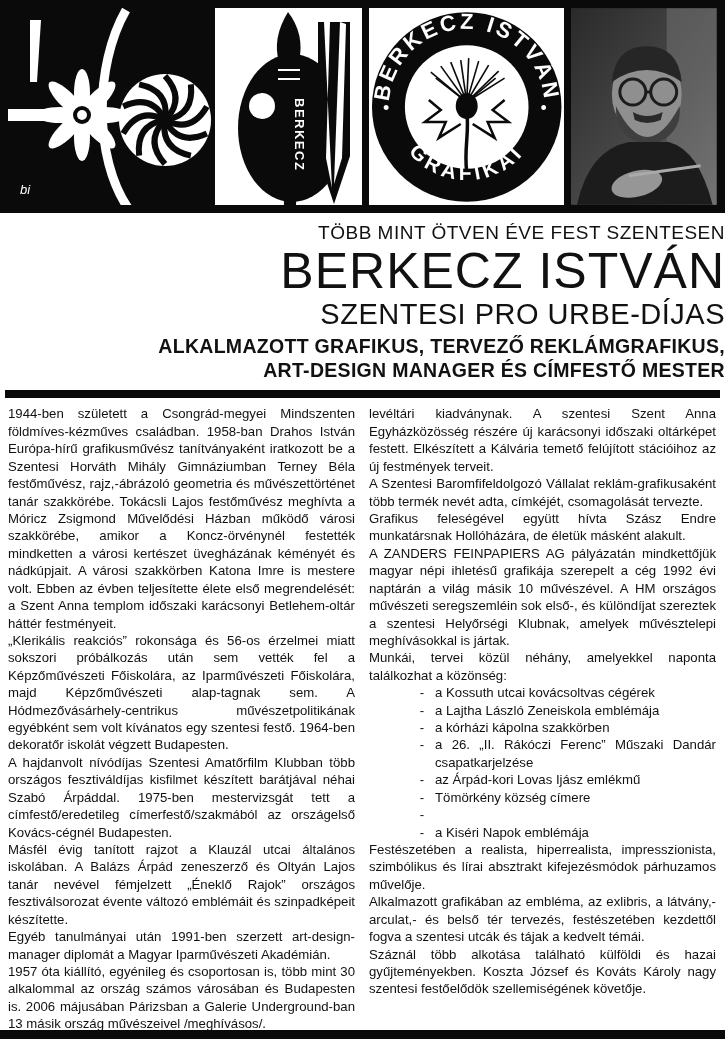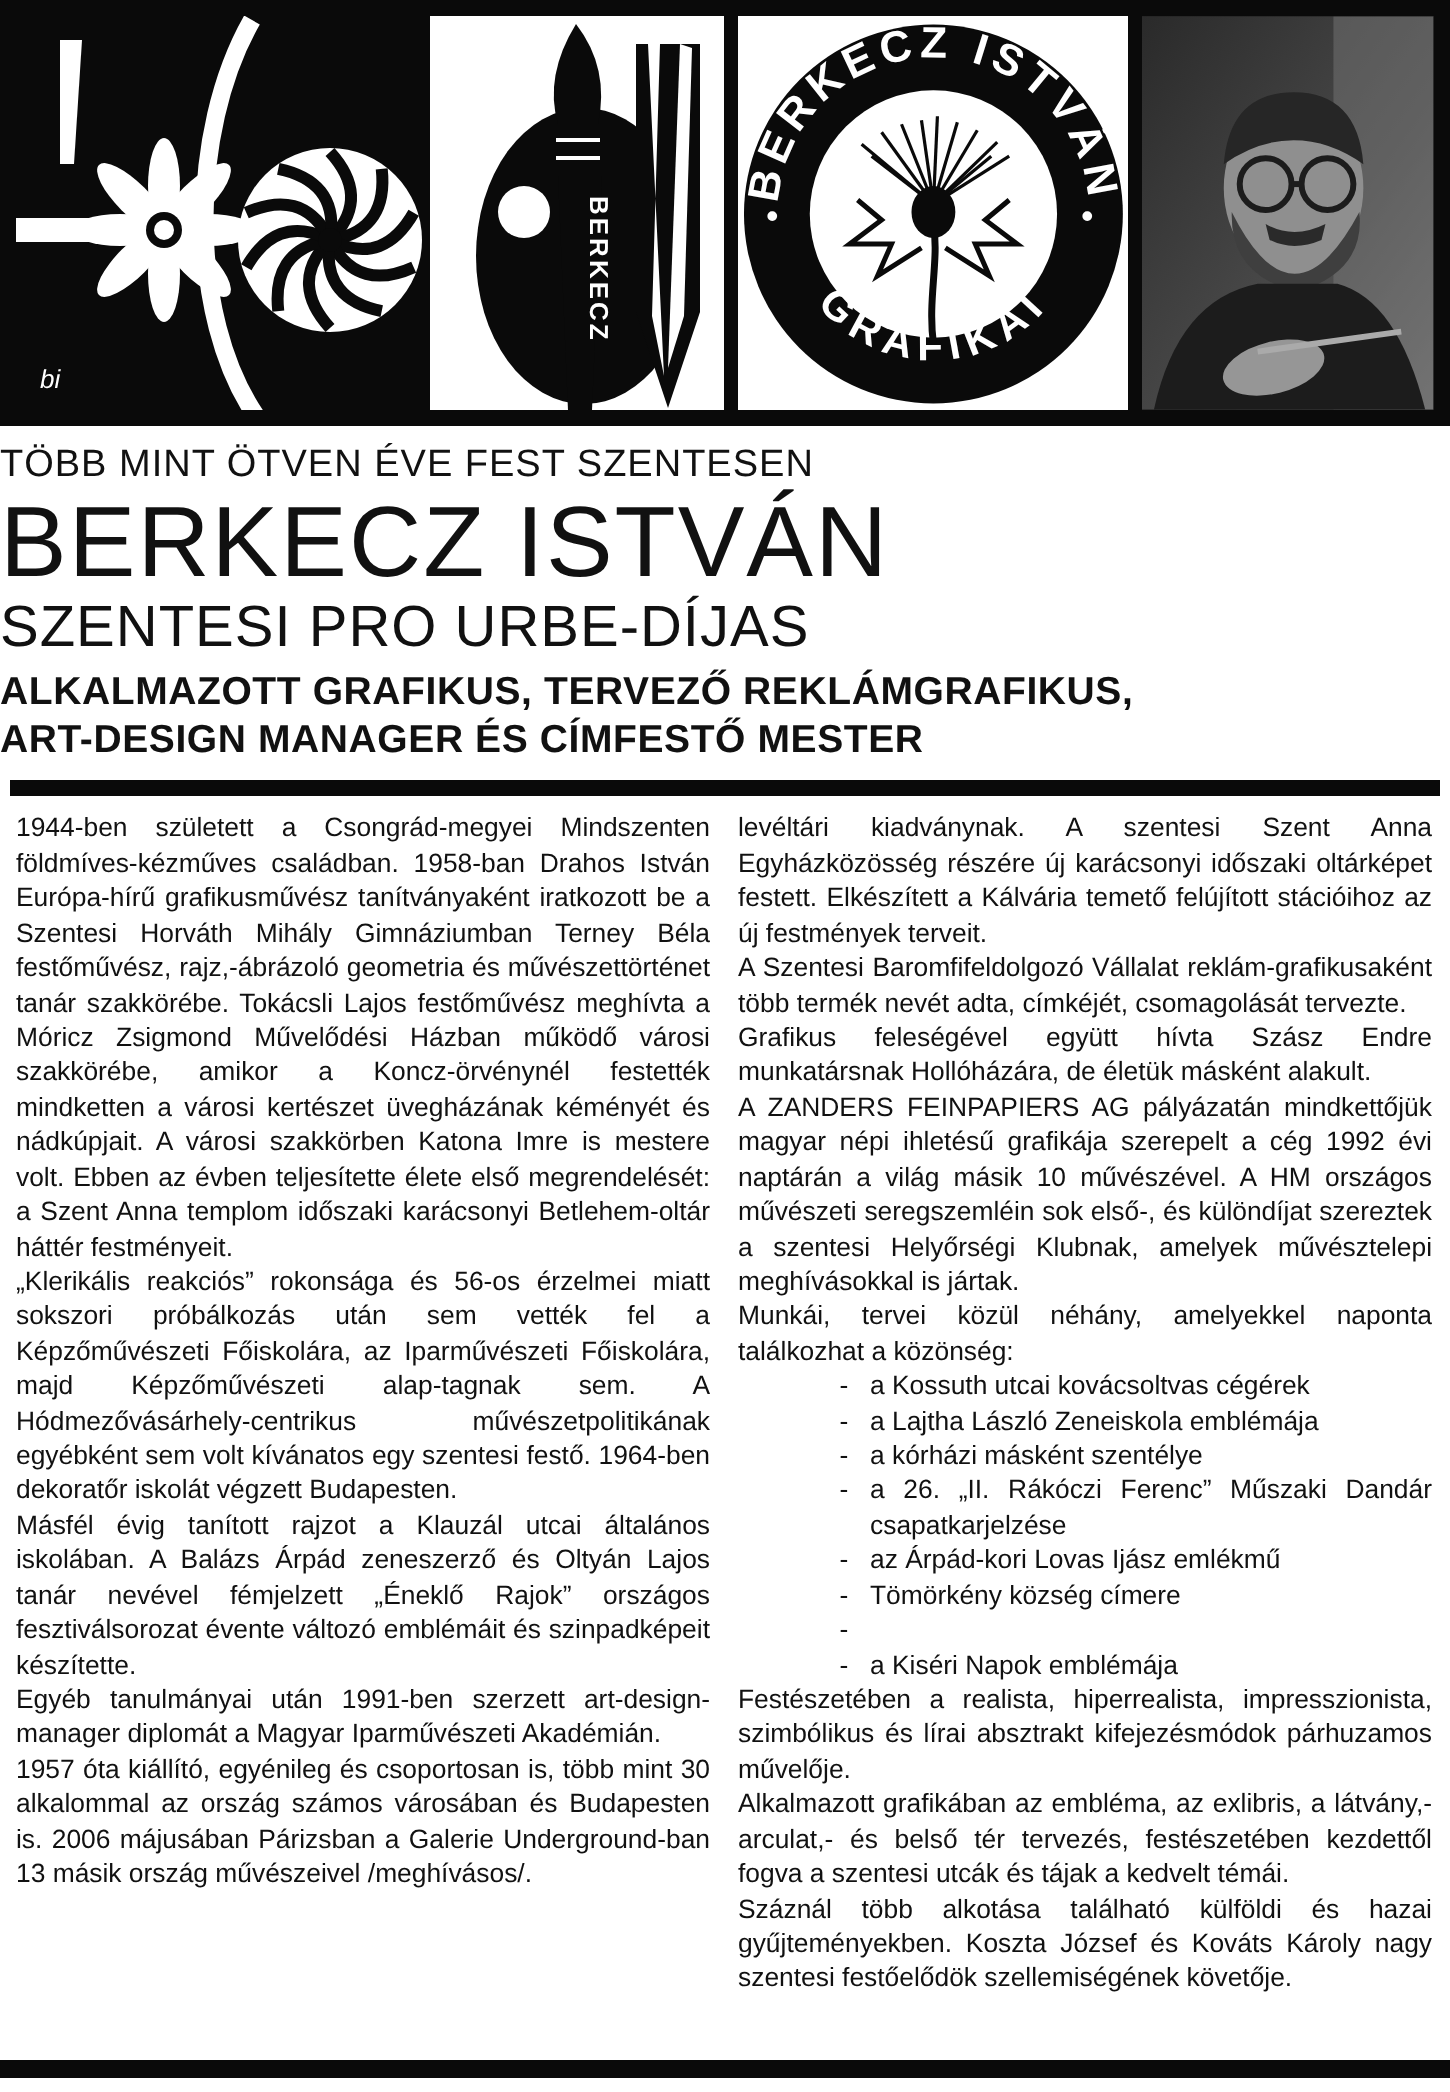--- a/index.html
+++ b/index.html
@@ -15,21 +15,21 @@
     display:flex; gap:7px; align-items:stretch;
   }
   .art-group { background:#ffffff; display:flex; gap:7px; }
   .panel { height:197px; position:relative; overflow:hidden; }
   .p1 { width:207px; background:#ec4899; }
   .p2 { width:140px; background:#ffffff; }
   .p3 { width:196px; background:#ffffff; }
   .p4 { width:146px; background:#222; }
   .panel svg { display:block; width:100%; height:100%; }
   
-  .header { text-align:left; padding-top:10px; line-height:1.05; }
+  .header { text-align:right; padding-top:10px; line-height:1.05; }
   .tagline   { font-size:19px; letter-spacing:0.5px; font-weight:400; }
   .title     { font-size:50px; letter-spacing:1px; font-weight:400; margin-top:2px; }
   .award     { font-size:29px; letter-spacing:0.5px; font-weight:400; margin-top:2px; }
   .profession{ font-size:47px; letter-spacing:1px; font-weight:400; margin-top:4px; }
   .prof-detail { font-size:19.5px; letter-spacing:0.3px; margin-top:5px; line-height:1.22;font-weight:bold; }
   .divider-bar { height:8px; background:#0a0a0a; margin:8px 5px 0 5px; }
   
   .columns { display:flex; gap:14px; padding:7px 8px 0 8px; }
   .col { width:347px; font-size:13.2px; line-height:1.32; text-align:justify; }
   .col p { margin:0; }
@@ -177,41 +177,42 @@
       <div>ART-DESIGN MANAGER ÉS CÍMFESTŐ MESTER</div>
     </div>
   </div>
 
   <div class="divider-bar"></div>
 
   <div class="columns">
     <div class="col">
         <p>1944-ben született a Csongrád-megyei Mindszenten földmíves-kézműves családban. 1958-ban Drahos István Európa-hírű grafikusművész tanítványaként iratkozott be a Szentesi Horváth Mihály Gimnáziumban Terney Béla festőművész, rajz,-ábrázoló geometria és művészettörténet tanár szakkörébe. Tokácsli Lajos festőművész meghívta a Móricz Zsigmond Művelődési Házban működő városi szakkörébe, amikor a Koncz-örvénynél festették mindketten a városi kertészet üvegházának kéményét és nádkúpjait. A városi szakkörben Katona Imre is mestere volt. Ebben az évben teljesítette élete első megrendelését: a Szent Anna templom időszaki karácsonyi Betlehem-oltár háttér festményeit.</p>
         <p>„Klerikális reakciós” rokonsága és 56-os érzelmei miatt sokszori próbálkozás után sem vették fel a Képzőművészeti Főiskolára, az Iparművészeti Főiskolára, majd Képzőművészeti alap-tagnak sem. A Hódmezővásárhely-centrikus művészetpolitikának egyébként sem volt kívánatos egy szentesi festő. 1964-ben dekoratőr iskolát végzett Budapesten.</p>
+        <p>A hajdanvolt nívódíjas Szentesi Amatőrfilm Klubban több országos fesztiváldíjas kisfilmet készített barátjával néhai Szabó Árpáddal. 1975-ben mestervizsgát tett a címfestő/eredetileg címerfestő/szakmából az országelső Kovács-cégnél Budapesten.</p>
         <p>Másfél évig tanított rajzot a Klauzál utcai általános iskolában. A Balázs Árpád zeneszerző és Oltyán Lajos tanár nevével fémjelzett „Éneklő Rajok” országos fesztiválsorozat évente változó emblémáit és szinpadképeit készítette.</p>
         <p>Egyéb tanulmányai után 1991-ben szerzett art-design-manager diplomát a Magyar Iparművészeti Akadémián.</p>
         <p>1957 óta kiállító, egyénileg és csoportosan is, több mint 30 alkalommal az ország számos városában és Budapesten is. 2006 májusában Párizsban a Galerie Underground-ban 13 másik ország művészeivel /meghívásos/.</p>
       </div>
     <div class="col">
         <p>levéltári kiadványnak. A szentesi Szent Anna Egyházközösség részére új karácsonyi időszaki oltárképet festett. Elkészített a Kálvária temető felújított stációihoz az új festmények terveit.</p>
         <p>A Szentesi Baromfifeldolgozó Vállalat reklám-grafikusaként több termék nevét adta, címkéjét, csomagolását tervezte.</p>
         <p>Grafikus feleségével együtt hívta Szász Endre munkatársnak Hollóházára, de életük másként alakult.</p>
         <p>A ZANDERS FEINPAPIERS AG pályázatán mindkettőjük magyar népi ihletésű grafikája szerepelt a cég 1992 évi naptárán a világ másik 10 művészével. A HM országos művészeti seregszemléin sok első-, és különdíjat szereztek a szentesi Helyőrségi Klubnak, amelyek művésztelepi meghívásokkal is jártak.</p>
         <p>Munkái, tervei közül néhány, amelyekkel naponta találkozhat a közönség:</p>
         <p class="li">
           <span class="dash">-</span>
           <span>a Kossuth utcai kovácsoltvas cégérek</span>
         </p>
         <p class="li">
           <span class="dash">-</span>
           <span>a Lajtha László Zeneiskola emblémája</span>
         </p>
         <p class="li">
           <span class="dash">-</span>
-          <span>a kórházi másként szentélye</span>
+          <span>a kórházi kápolna szakkörben</span>
         </p>
         <p class="li">
           <span class="dash">-</span>
           <span>a 26. „II. Rákóczi Ferenc” Műszaki Dandár csapatkarjelzése</span>
         </p>
         <p class="li">
           <span class="dash">-</span>
           <span>az Árpád-kori Lovas Ijász emlékmű</span>
         </p>
         <p class="li">

